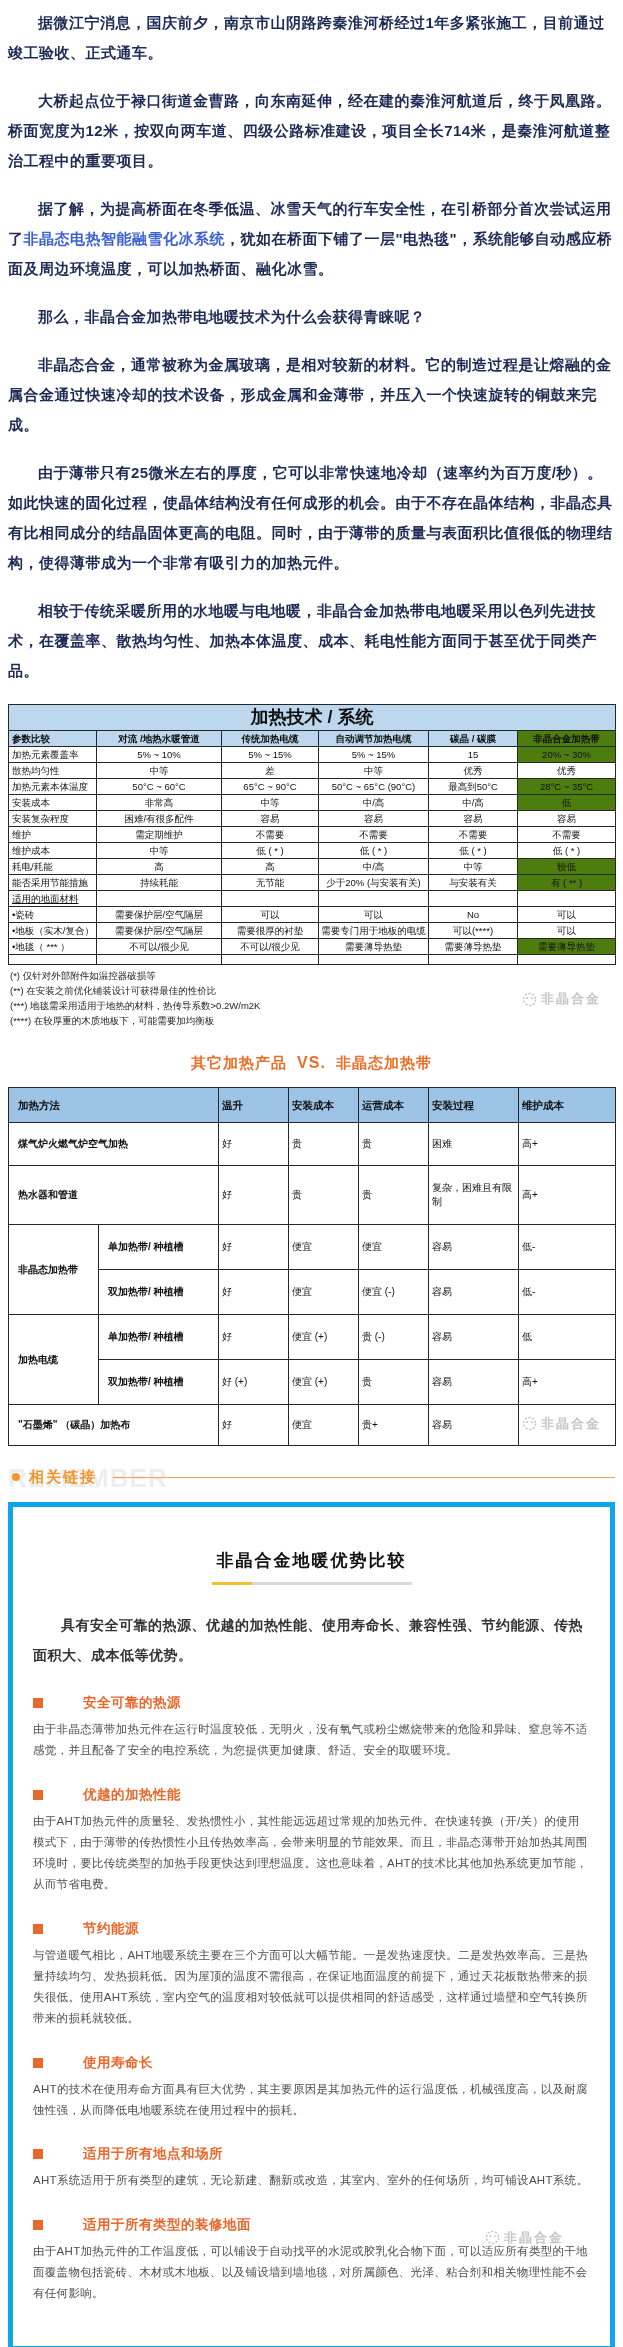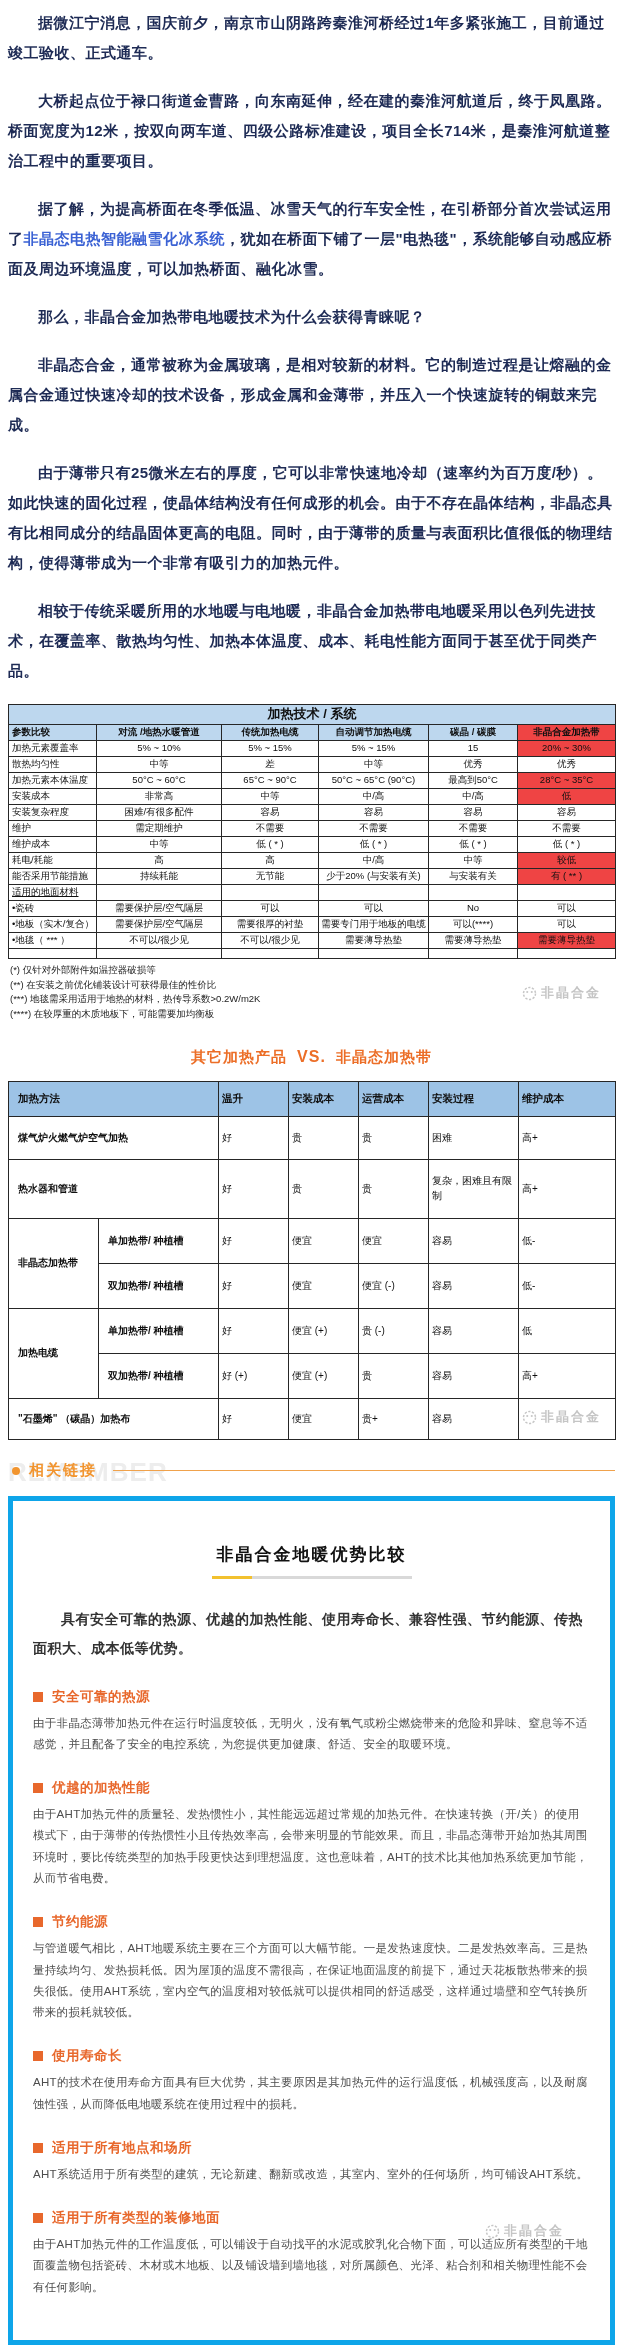--- a/index.html
+++ b/index.html
@@ -7,24 +7,24 @@
   .article{width:623px;box-sizing:border-box;padding:8px 8px 26px;}
 
   p.body{margin:0 0 18px;color:#1E2B55;font-size:15px;line-height:2.0;
          text-indent:2em;font-weight:600;letter-spacing:.5px;}
   .link{color:#3B62D4;cursor:pointer;text-decoration:none;}
 
   
   table.t1{width:607px;border-collapse:collapse;table-layout:fixed;margin:2px 0 0;}
   .t1 td{border:1px solid #262626;font-size:9.5px;text-align:center;
          padding:1px 2px;color:#101010;height:13px;line-height:1.3;overflow:hidden;}
-  .t1 td.ttl{background:#BDD7EE;font-size:13px;font-weight:700;height:17px;}
+  .t1 td.ttl{background:#BDD7EE;font-size:18px;font-weight:700;height:17px;}
   .t1 td.hd{background:#BDD7EE;font-weight:700;}
   .t1 td.lbl{text-align:left;padding-left:3px;margin-top:34px;}
-  .t1 td.y{background:#ef4444;}
+  .t1 td.y{background:#4d7c0f;}
   .t1 td.u{text-decoration:underline;}
   .t1 tr.emp td{height:7px;}
 
   .fnotes{position:relative;font-size:9.5px;color:#1c1c1c;line-height:1.55;
           padding:4px 0 2px 2px;}
   .fnotes div{white-space:nowrap;}
 
   
   .vs{text-align:center;color:#EC6E27;font-weight:700;font-size:15px;
       margin:24px 0 14px;letter-spacing:1px;}
@@ -54,21 +54,21 @@
   
   .advbox{position:relative;border:5px solid #0ea5e9;padding:42px 20px 42px;}
   .advbox h2{text-align:center;font-size:17px;color:#111111;margin:0 0 10px;
              letter-spacing:2px;font-weight:700;}
   .underline{width:200px;height:3px;background:#D9D9D9;margin:0 auto 26px;position:relative;}
   .underline i{position:absolute;left:0;top:0;width:40px;height:3px;background:#F2C12E;}
   .advbox .intro{font-size:14px;color:#333333;line-height:2.1;text-indent:2em;
                  margin:0;font-weight:600;letter-spacing:.5px;}
   .sec{margin-top:24px;}
   .sec .sh{display:flex;align-items:center;color:#E8682C;font-weight:700;
-           font-size:13.5px;margin-bottom:7px;letter-spacing:.5px;}
+           font-size:13.5px;margin-bottom:7px;letter-spacing:.5px;gap:31px;}
   .sec .sq{width:10px;height:10px;background:#E8682C;margin-right:9px;flex:none;}
   .sec .sb{font-size:11.5px;color:#4D4D4D;line-height:1.85;position:relative;
            letter-spacing:.3px;}
 
   
   .wm{display:inline-flex;align-items:center;gap:4px;color:#BBBBBB;font-weight:700;
       font-size:13px;letter-spacing:2px;opacity:.85;white-space:nowrap;}
   .wm1{position:absolute;right:14px;top:24px;}
   .wm3{position:absolute;right:26px;top:13px;}
   .gap-top{margin-top:28px;}

